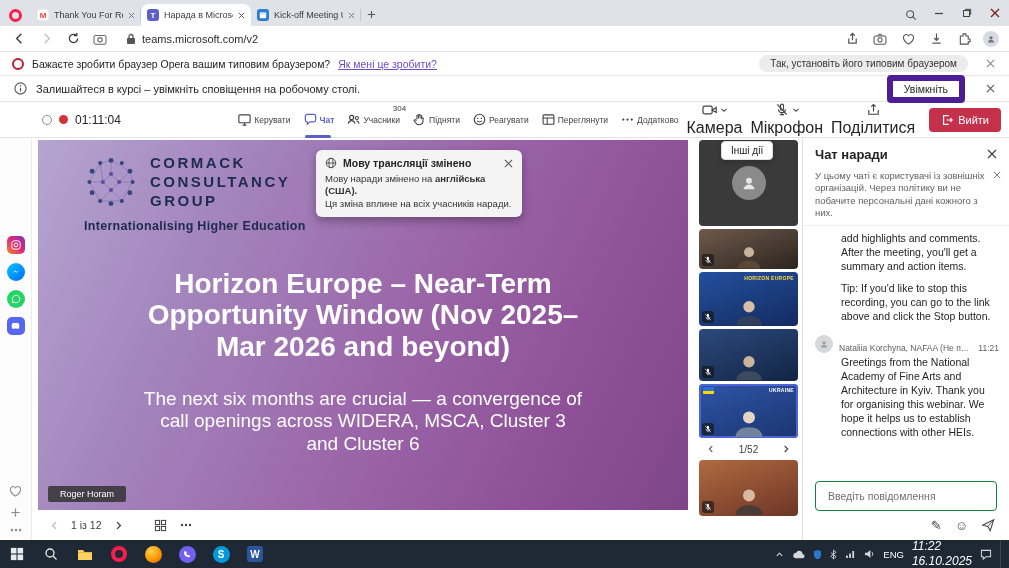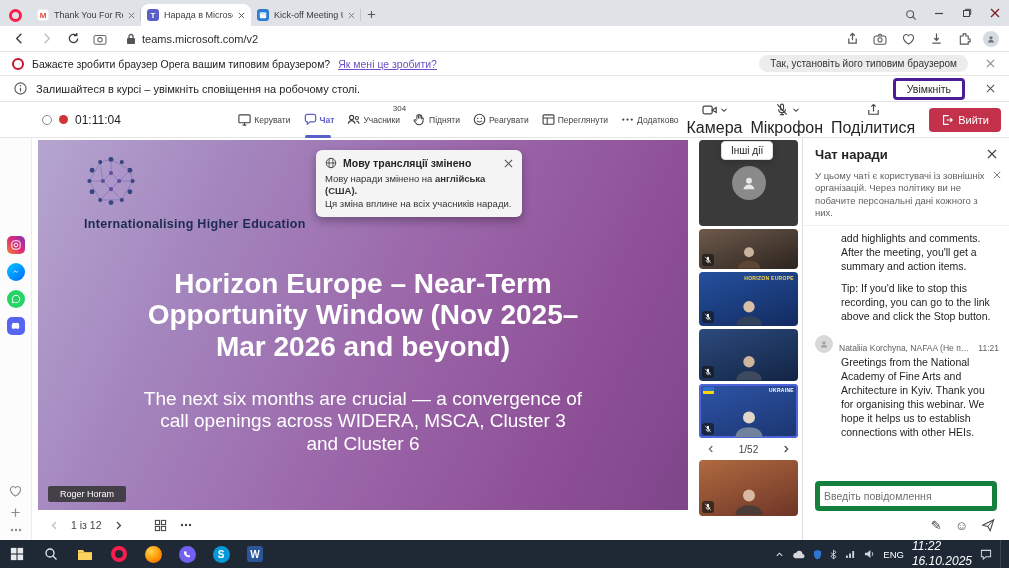--- a/index.html
+++ b/index.html
@@ -38,21 +38,21 @@
 
   
   .opera-banner { height:24px; background:#fff; border-bottom:1px solid #e8e8e8; display:flex; align-items:center; padding:0 12px; gap:8px; font-size:10.5px; }
   .ob-ring { width:12px; height:12px; border:2.5px solid #c4182f; border-radius:50%; flex:none; }
   .ob-link { color:#6b4fc7; text-decoration:underline; }
   .ob-btn { margin-left:auto; background:#ececec; border-radius:11px; padding:3px 11px; font-size:10px; color:#333; white-space:nowrap; }
   .ob-x { margin:0 2px 0 10px; }
 
   
   .teams-banner { height:26px; background:#fff; border-bottom:1px solid #e3e3e3; display:flex; align-items:center; padding:0 14px; gap:9px; font-size:11px; }
-  .tbn-btn { margin-left:auto; border:3px solid #4c1d95; border-radius:4px; padding:2px 11px; font-size:10.5px; color:#242424; background:#fff; }
+  .tbn-btn { margin-left:auto; border:6px solid #4c1d95; border-radius:4px; padding:2px 11px; font-size:10.5px; color:#242424; background:#fff; }
   .tbn-x { margin-left:12px; }
 
   
   .mtoolbar { height:36px; background:#fff; border-bottom:1px solid #e4e4e4; display:flex; align-items:center; padding:0 8px 0 42px; }
   .rec-group { display:flex; align-items:center; gap:7px; width:392px; }
   .ring-ind { width:10px; height:10px; border:1.6px solid #8a8a8a; border-radius:50%; }
   .rec-dot { width:9px; height:9px; background:#d13438; border-radius:50%; }
   .timer { font-size:12px; color:#242424; }
   .tbtns { display:flex; align-items:stretch; height:36px; }
   .tbtn { position:relative; display:flex; flex-direction:row; align-items:center; justify-content:center; gap:2px; padding:0 6px; min-width:42px; }
@@ -137,21 +137,21 @@
   .msgs { flex:1; overflow:hidden; padding:6px 10px 0 12px; }
   .msg-sys { margin-left:26px; font-size:10.5px; color:#242424; line-height:1.3; max-width:152px; }
   .msg-sys p + p { margin-top:9px; }
   .msg { margin-top:12px; }
   .msg-head { display:flex; align-items:flex-end; gap:6px; }
   .msg-avatar { width:18px; height:18px; border-radius:50%; background:#d8d8d8; display:flex; align-items:center; justify-content:center; flex:none; }
   .msg-author { font-size:8.5px; color:#616161; flex:1; white-space:nowrap; overflow:hidden; text-overflow:ellipsis; }
   .msg-time { font-size:8.5px; color:#616161; }
   .msg-body { margin:3px 0 0 26px; font-size:10.5px; color:#242424; line-height:1.32; max-width:152px; }
   .chat-input-zone { padding:6px 12px 8px; }
-  .chat-input { width:100%; height:30px; border:5px solid #15803d; border-radius:4px; font-size:10.5px; padding:5px 4px;
+  .chat-input { width:100%; height:30px; border:1px solid #15803d; border-radius:4px; font-size:10.5px; padding:5px 12px;
                 font-family:"Liberation Sans",sans-serif; color:#242424; outline:none; }
   .chat-input::placeholder { color:#707070; }
   .input-icons { display:flex; align-items:center; justify-content:flex-end; gap:13px; margin-top:7px; padding-right:2px; }
   .glyph-ic { font-size:13px; color:#424242; line-height:1; }
 
   
   .taskbar { height:28px; background:#1e2935; display:flex; align-items:center; color:#fff; }
   .tkbtn { width:34px; height:28px; display:flex; align-items:center; justify-content:center; flex:none; }
   .circle-app { width:17px; height:17px; border-radius:50%; display:flex; align-items:center; justify-content:center; }
   .app-opera { border:4px solid #fa1e4e; width:16px; height:16px; background:transparent; }
@@ -517,20 +517,25 @@
                 <circle cx="6" cy="28" r="1.8"></circle>
                   <circle cx="4" cy="20" r="1.5"></circle>
                   <circle cx="6" cy="12" r="1.8"></circle>
                   <circle cx="12" cy="6" r="1.5"></circle>
                 <circle cx="20" cy="14" r="1.5" fill="#5a4d99"></circle>
                   <circle cx="26" cy="20" r="1.5" fill="#5a4d99"></circle>
                   <circle cx="20" cy="26" r="1.5" fill="#5a4d99"></circle>
                   <circle cx="14" cy="20" r="1.5" fill="#5a4d99"></circle>
               </g>
             </svg>
+            <div class="logo-text">
+              <div>CORMACK</div>
+              <div>CONSULTANCY</div>
+              <div>GROUP</div>
+            </div>
           </div>
           <div class="tagline">Internationalising Higher Education</div>
         </div>
 
         <div class="slide-title">Horizon Europe – Near-Term Opportunity Window (Nov 2025–Mar 2026 and beyond)</div>
         <div class="slide-body">The next six months are crucial — a convergence of call openings across WIDERA, MSCA, Cluster 3 and Cluster 6</div>
         <div class="presenter-tag">Roger Horam</div>
 
         <div class="lang-popup">
           <div class="lp-head">

